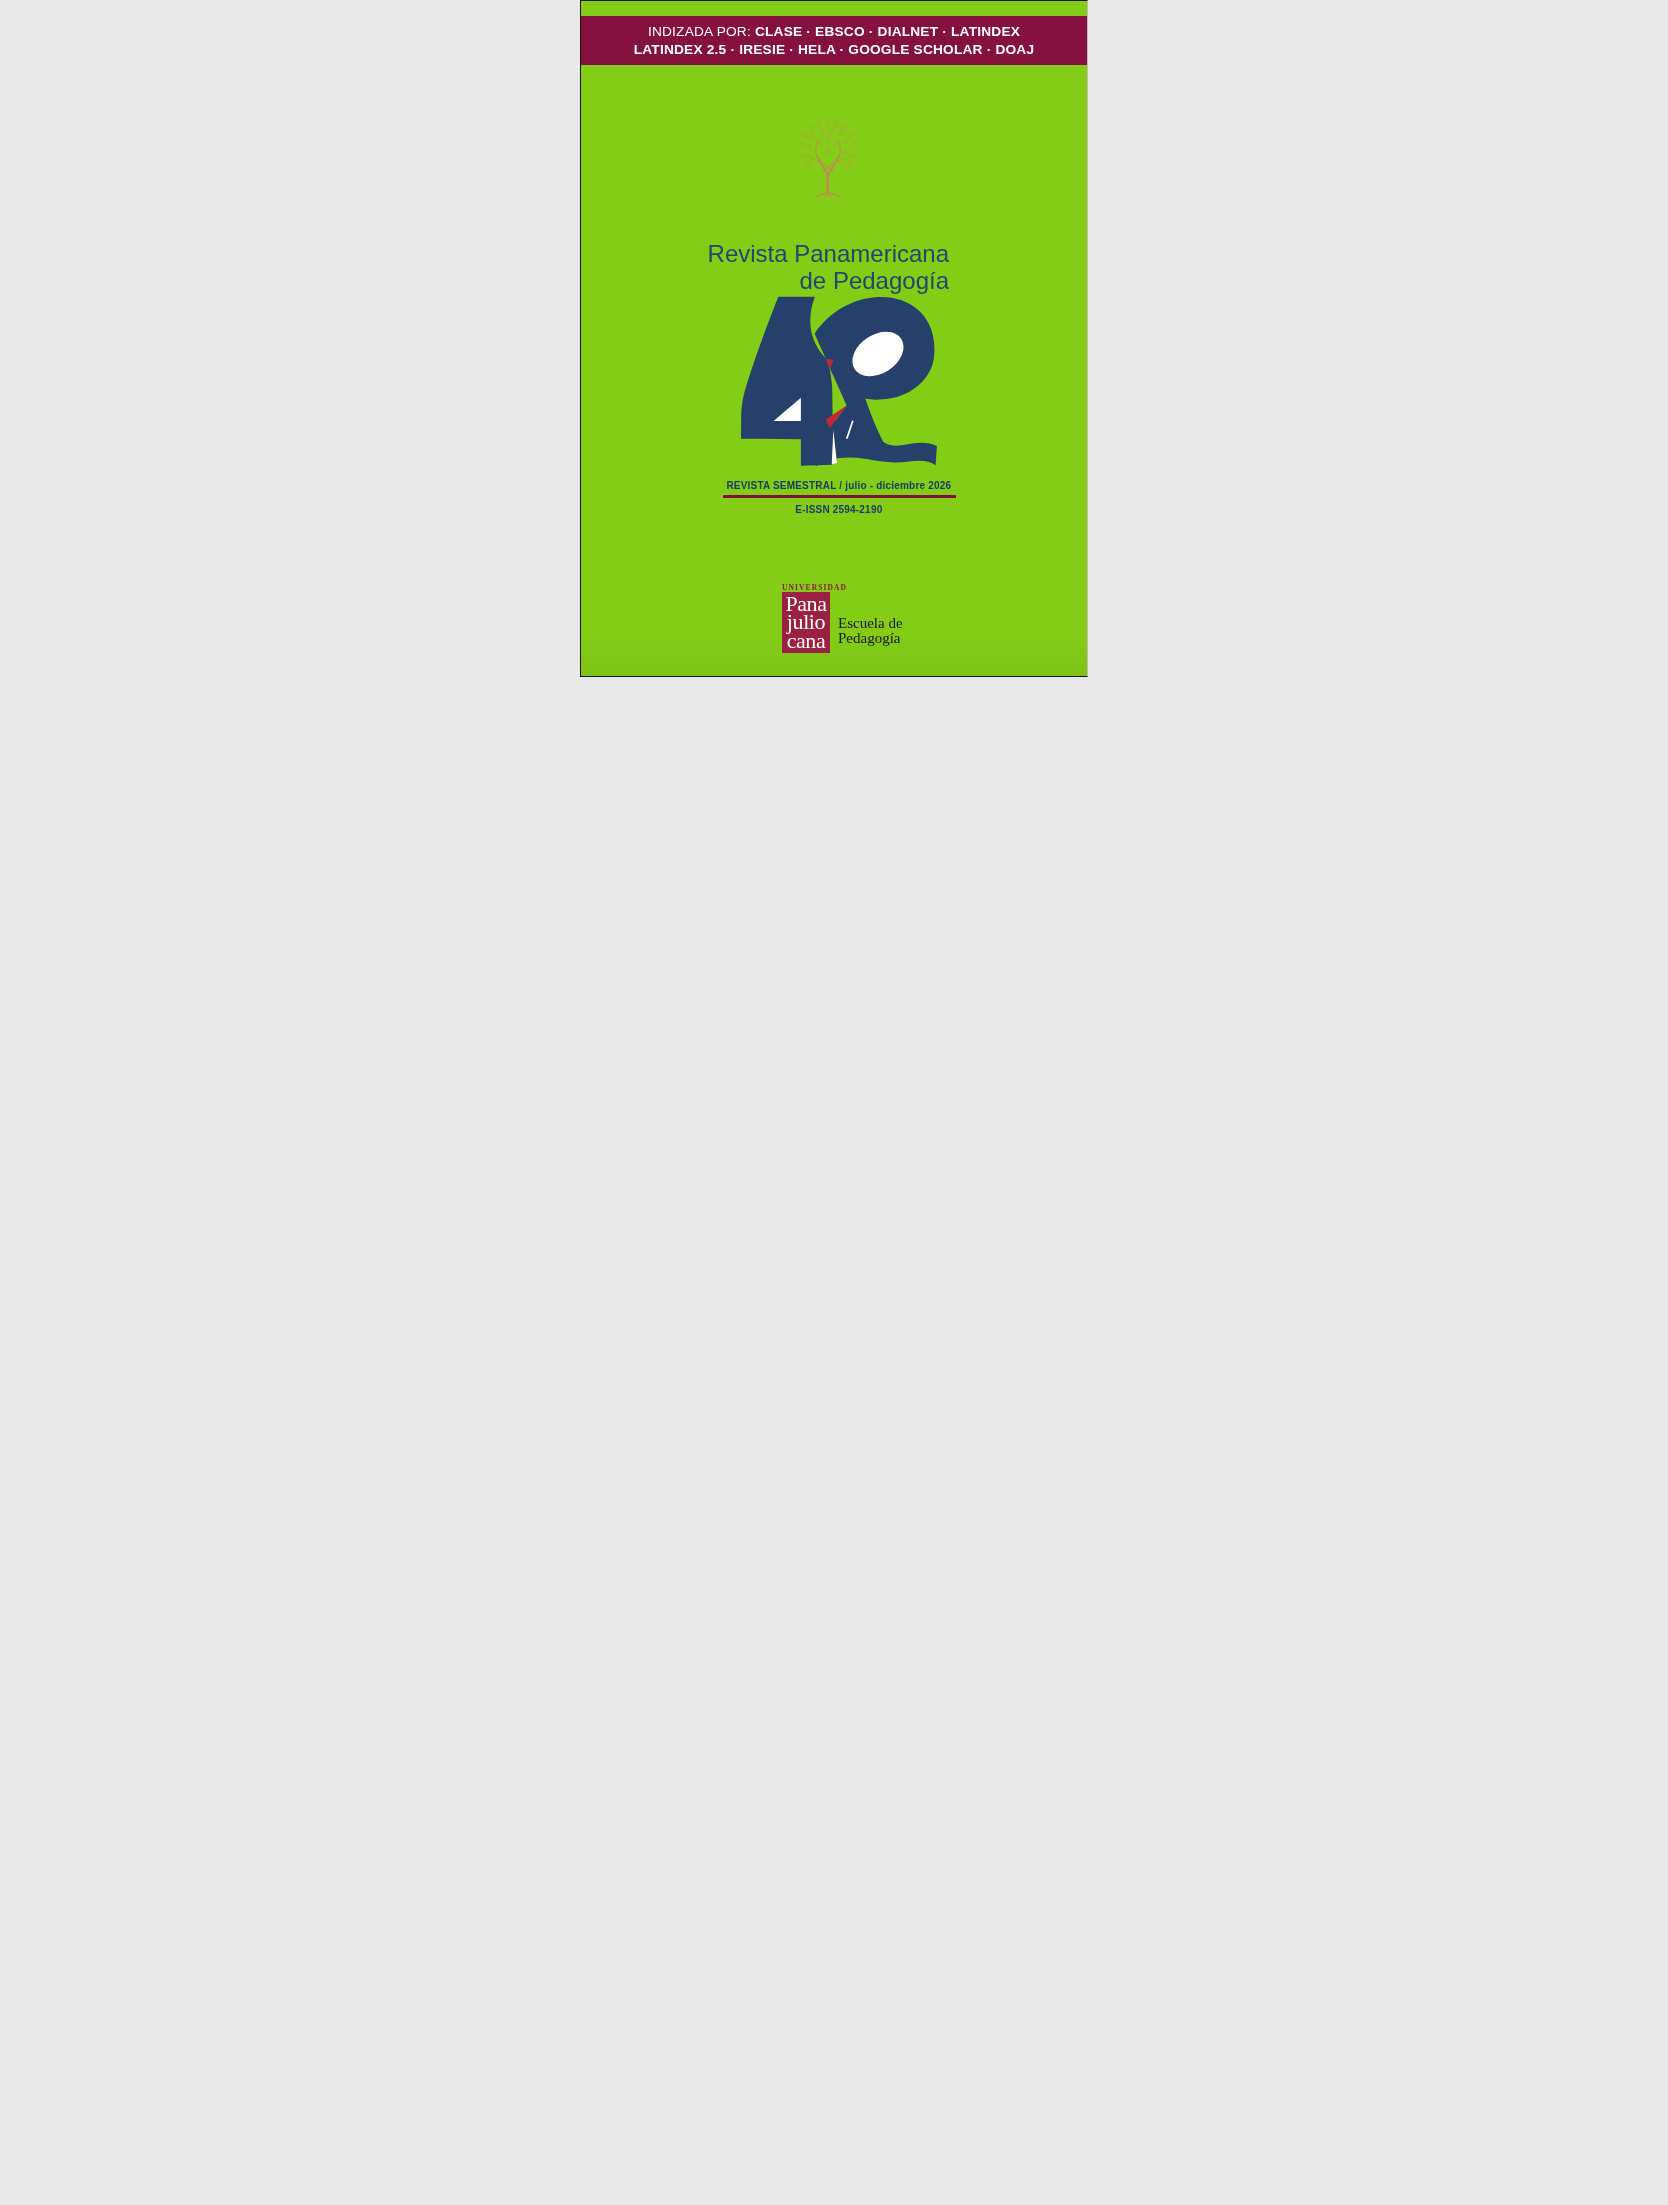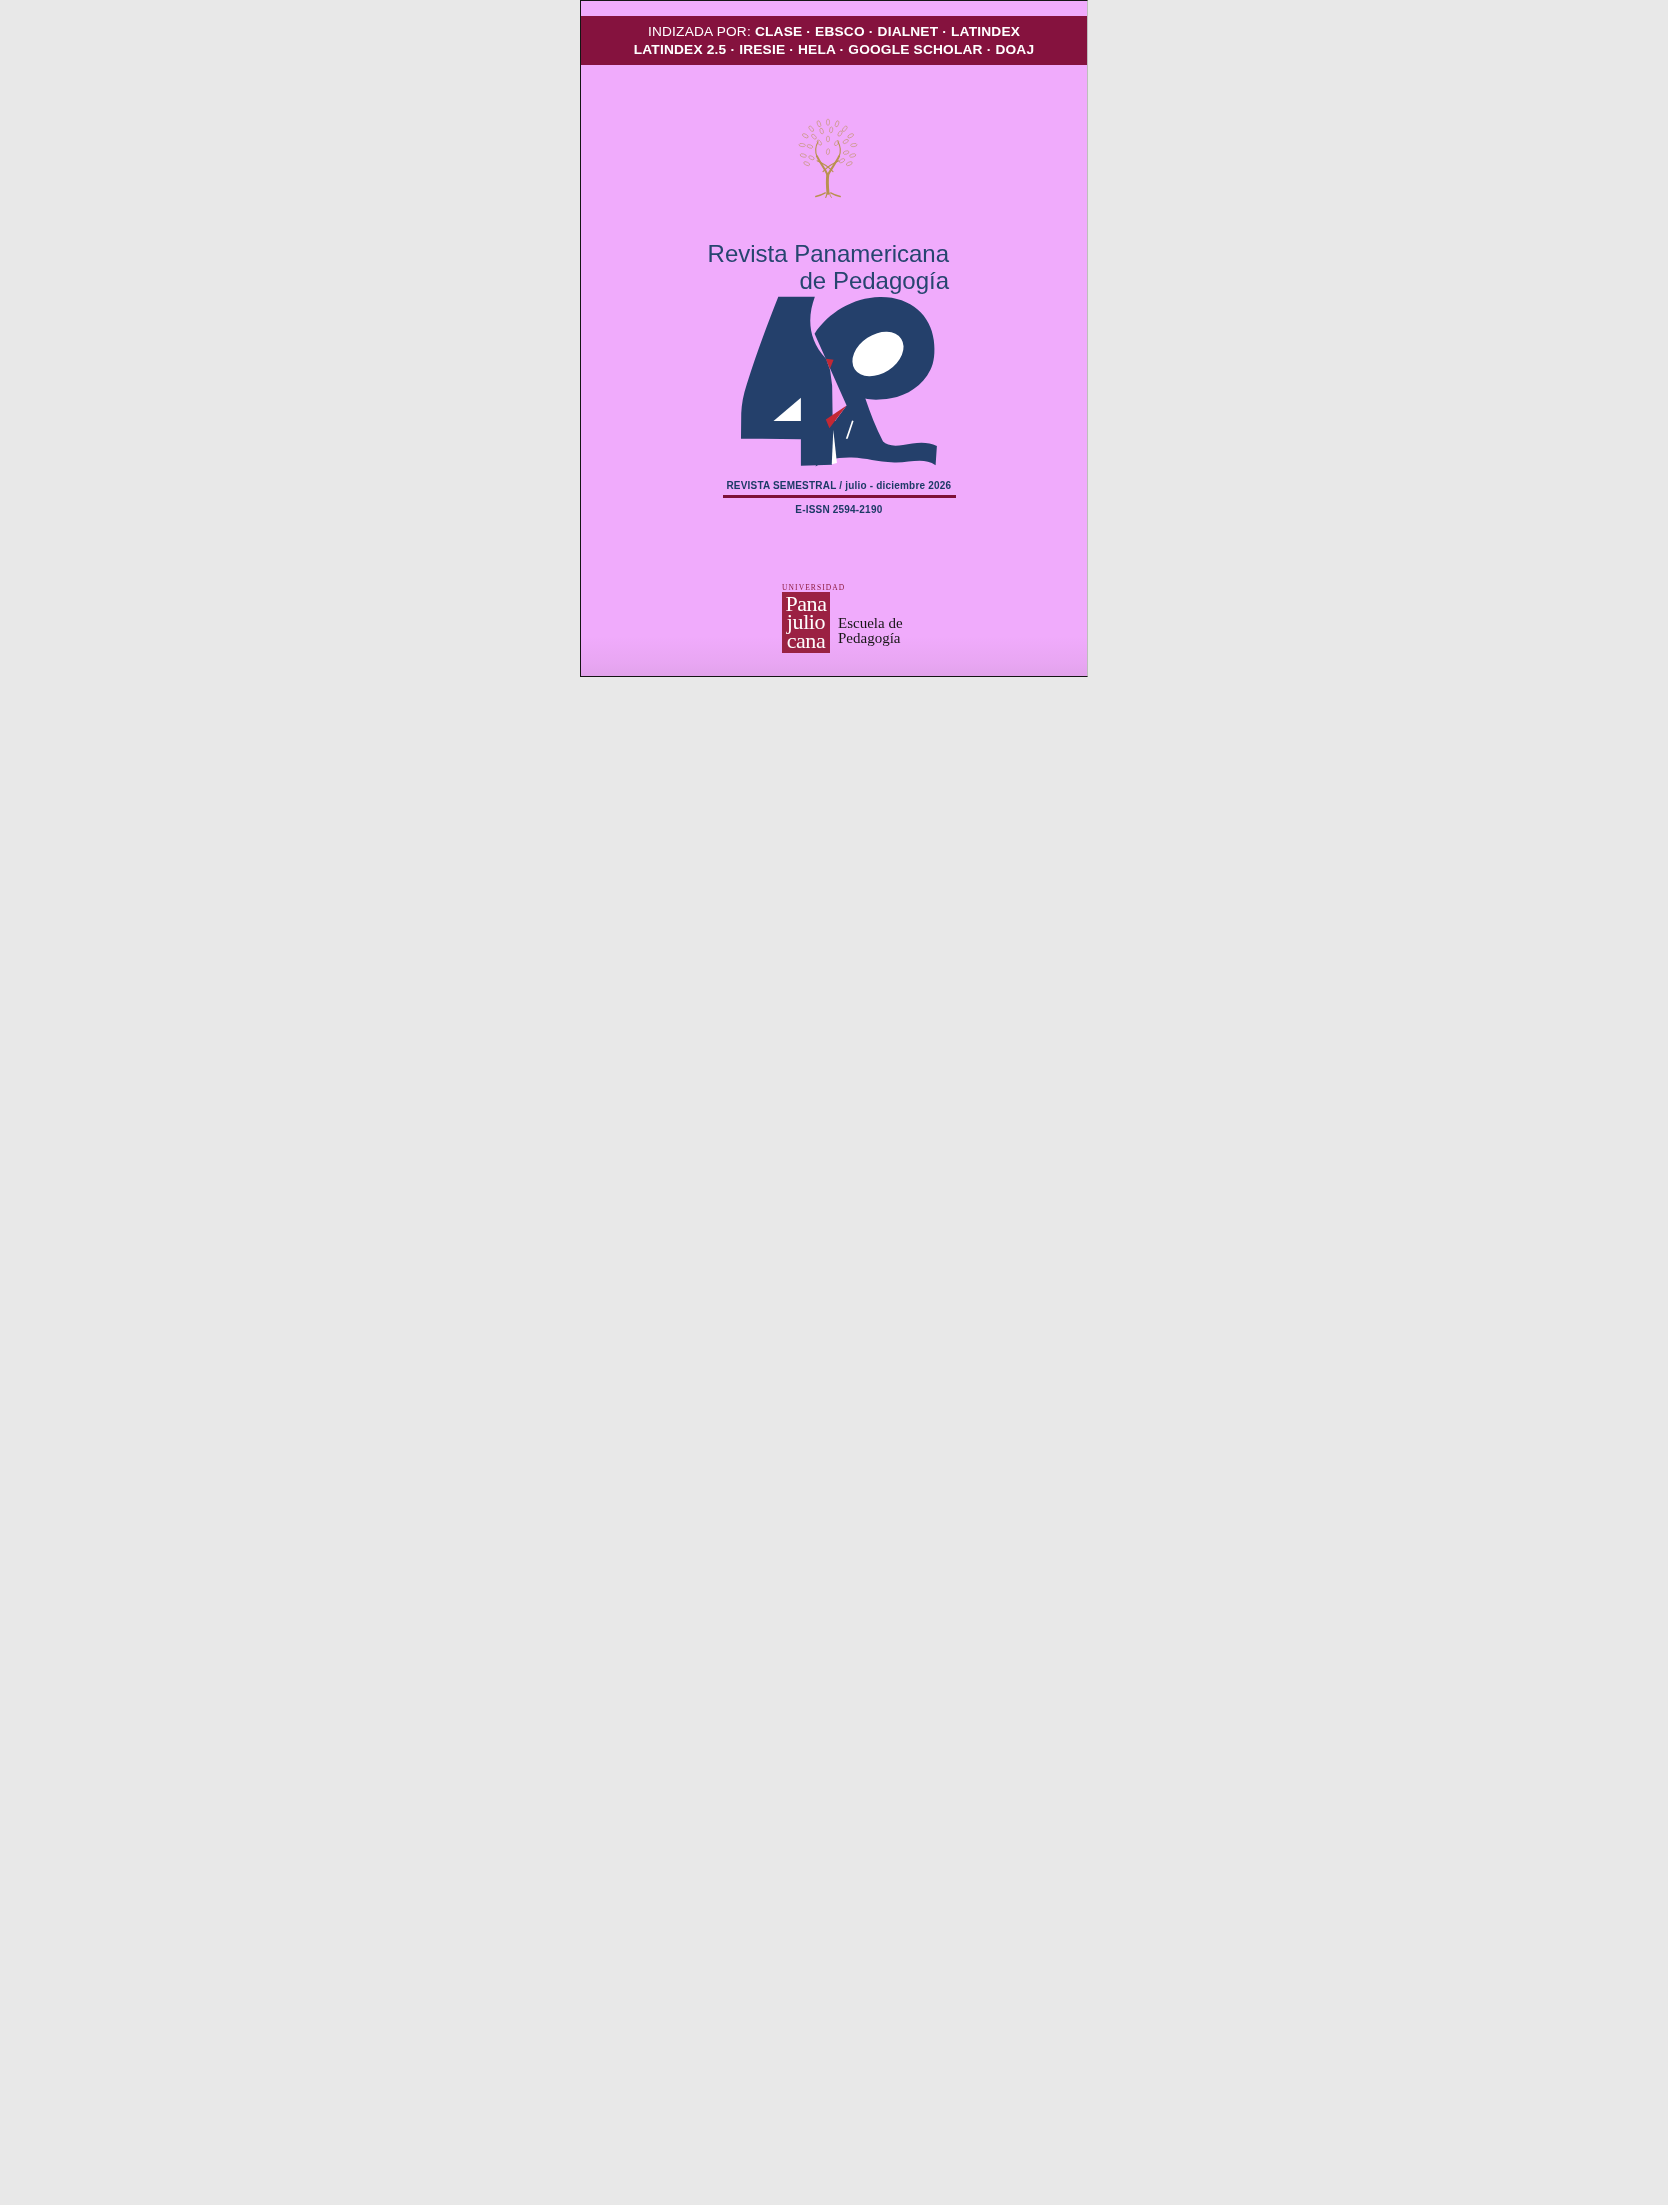--- a/index.html
+++ b/index.html
@@ -1,20 +1,20 @@
 <!DOCTYPE html>
 <html style="font-size:7px"><head>
 <meta charset="utf-8">
 <style>
   html,body{margin:0;padding:0;background:#e8e8e8;}
   #page{
     position:relative;
     width:508px;height:677px;
     margin:0 auto;
-    background:#f0abfc;
+    background:#84cc16;
     overflow:hidden;
     border-top:1.3px solid #141414;
     border-left:1.3px solid #141414;
     border-bottom:1.3px solid #141414;
     border-right:0.4px solid #bdbdbd;
     box-sizing:border-box;
     font-family:"Liberation Sans", sans-serif;
   }
   
   #page::after{
@@ -76,21 +76,21 @@
   }
   .eissn{top:503px;font-size:10px;letter-spacing:0.2px;}
 
   
   .univ-label{
     position:absolute;left:201px;top:582px;width:50px;
     text-align:center;
     color:#8D1B3D;
     font-family:"Liberation Serif", serif;
     font-size:7.5px;
-    font-weight:400;
+    font-weight:700;
     letter-spacing:1.1px;
     white-space:nowrap;
   }
   .wordmark{
     position:absolute;left:201px;top:591px;
     width:48px;height:61px;
     background:#9B2143;
     overflow:hidden;
     display:flex;flex-direction:column;justify-content:center;
     padding-top:0.4px;box-sizing:border-box;

